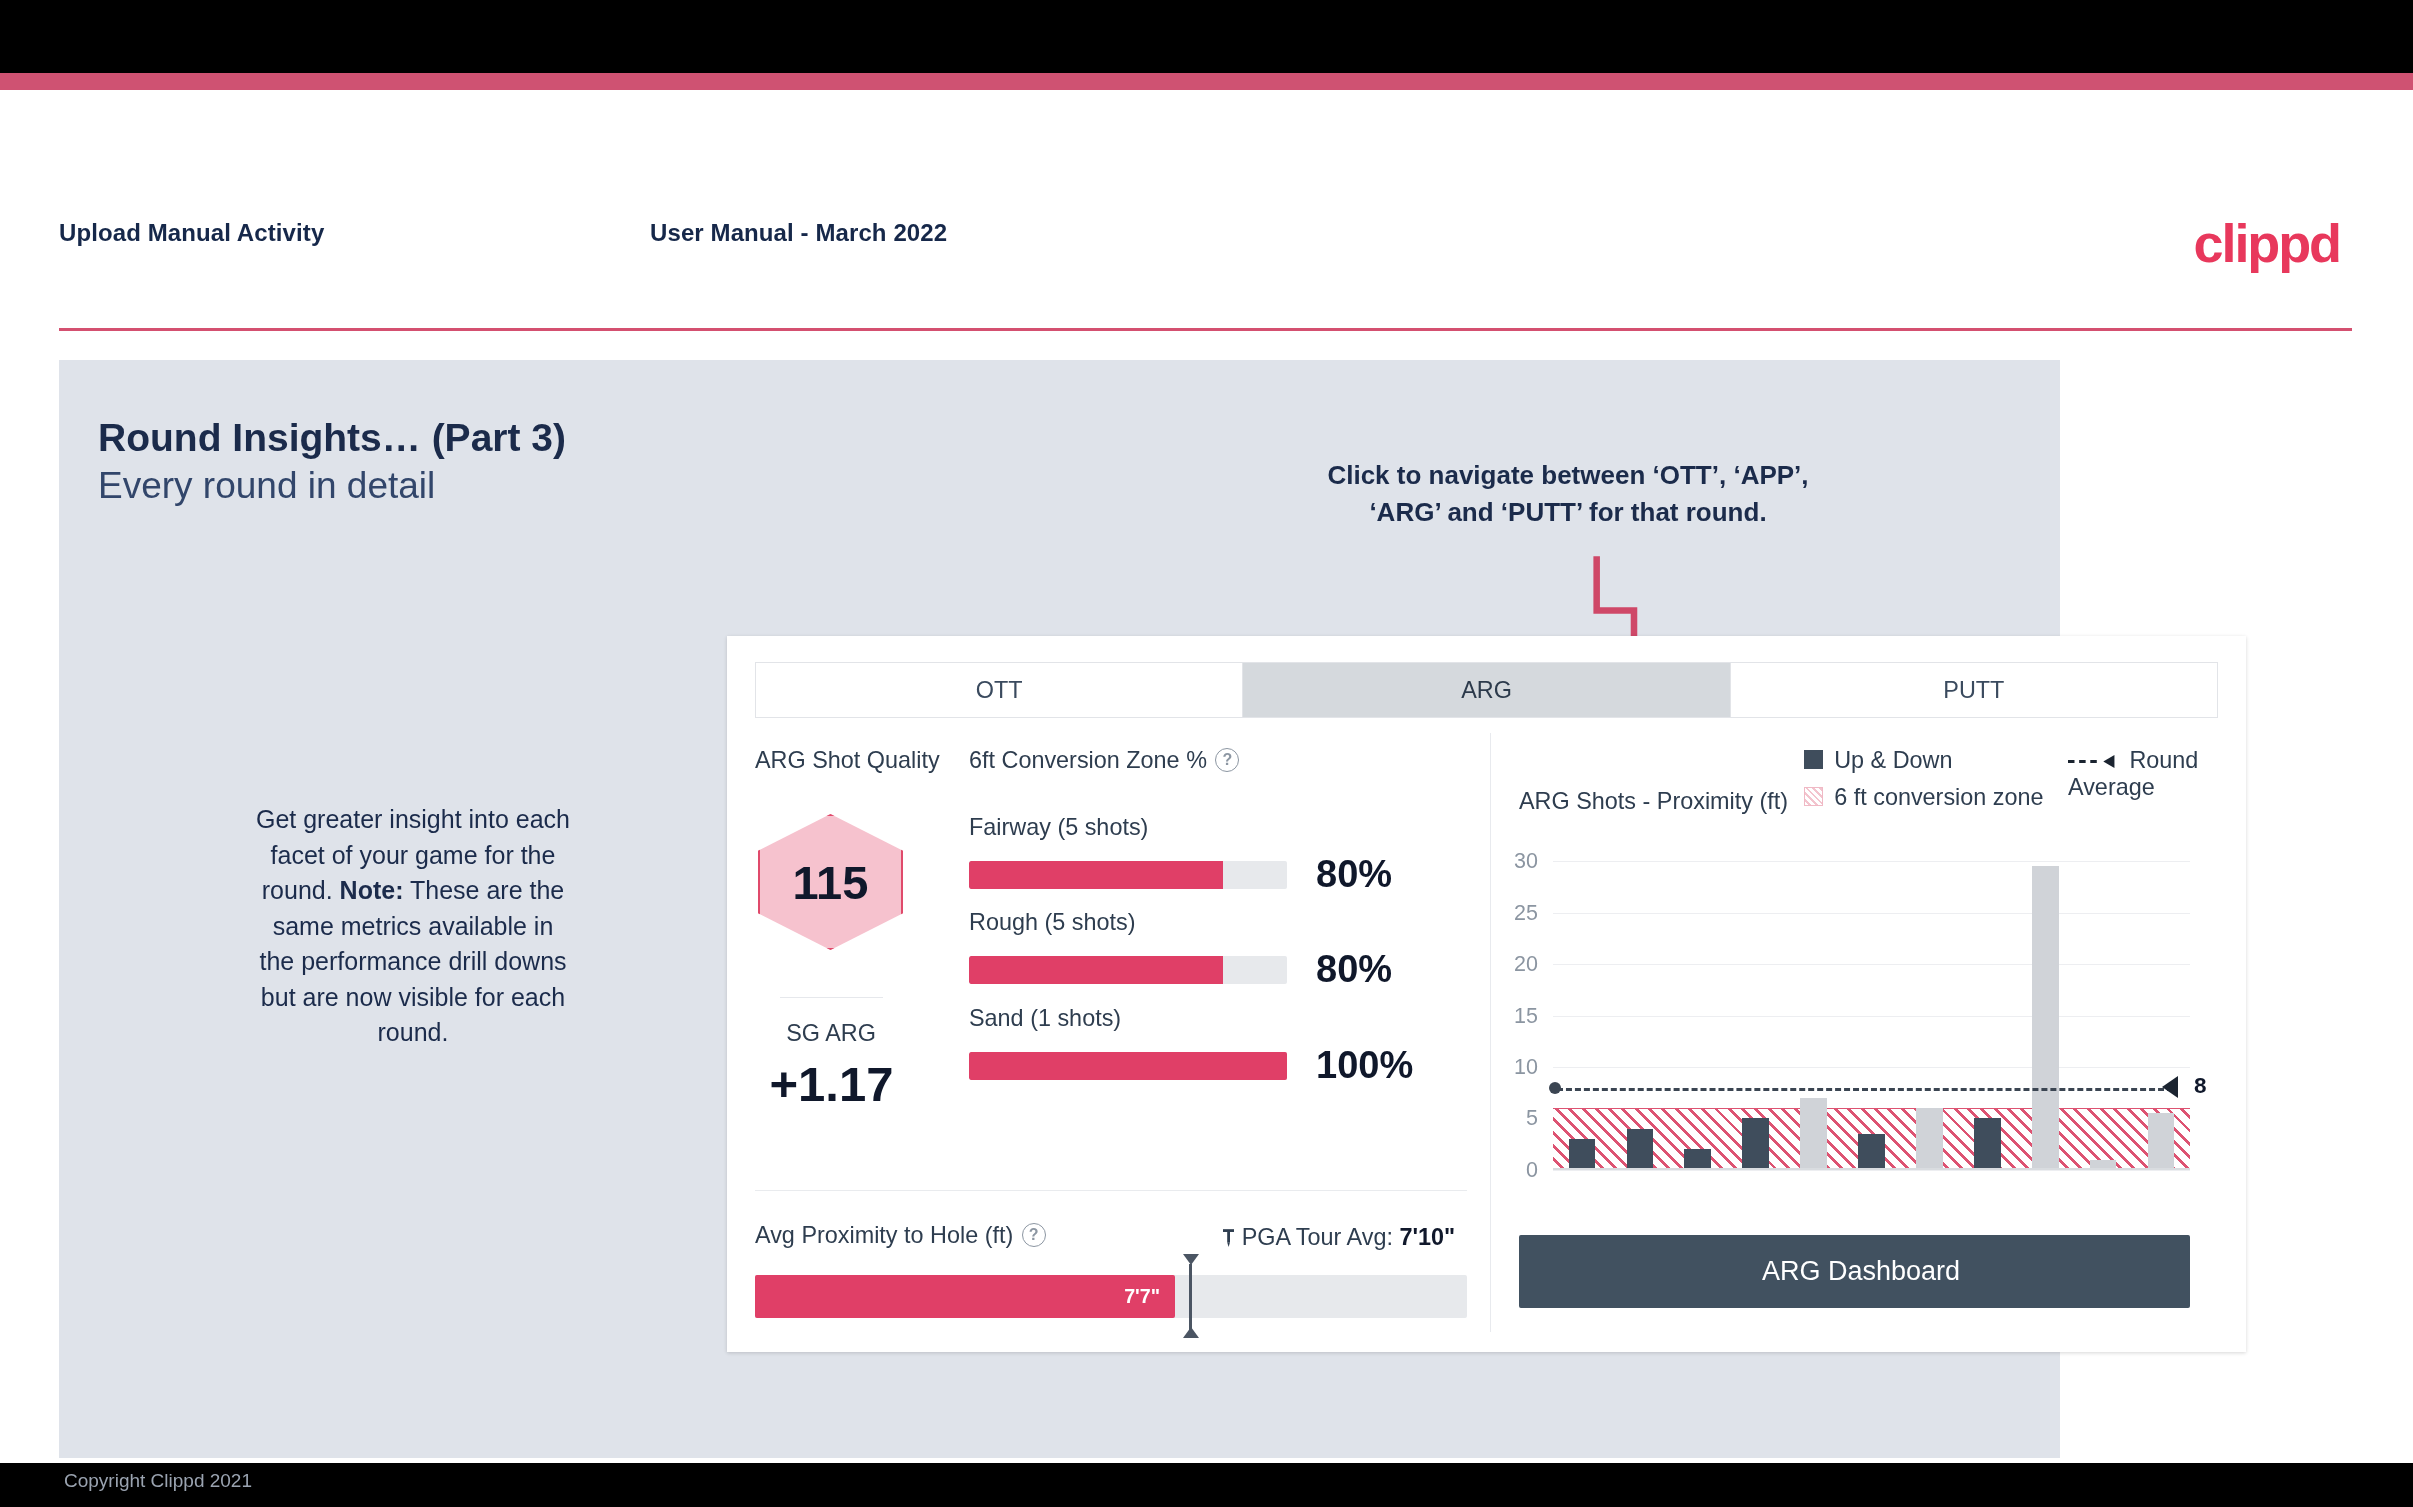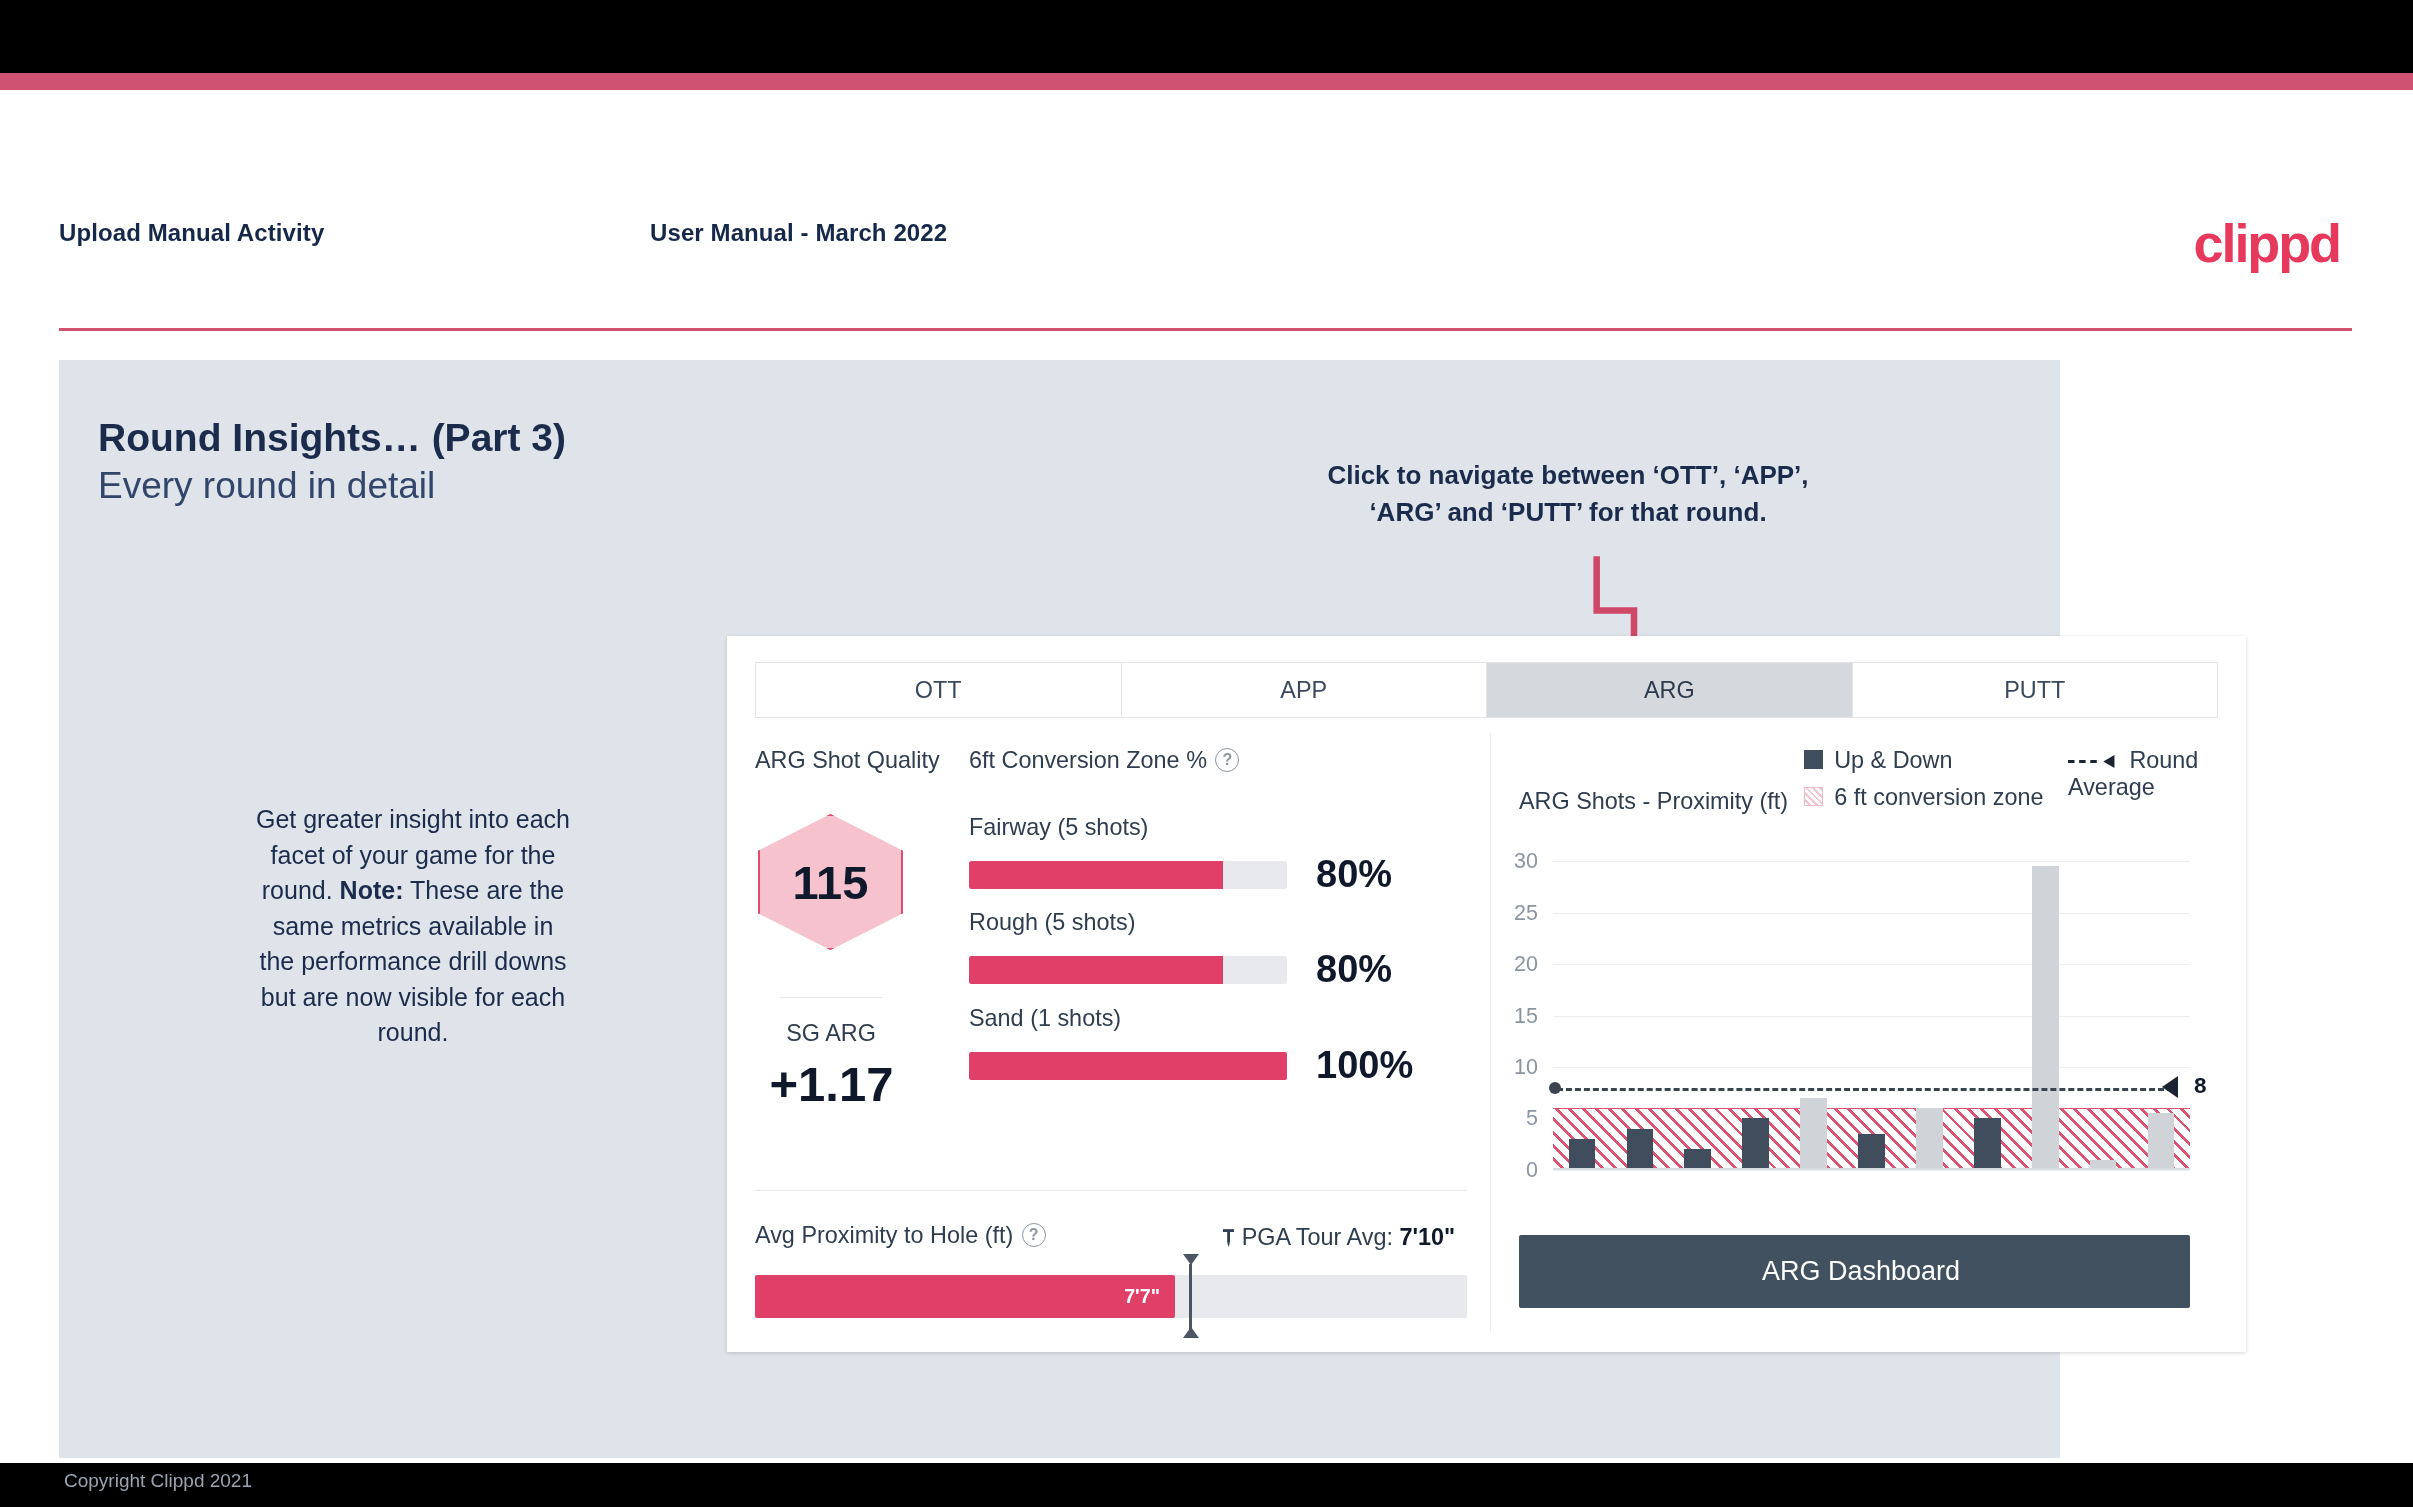--- a/index.html
+++ b/index.html
@@ -236,21 +236,20 @@
     </svg>
 
     <div class="bodytext">Get greater insight into each facet of your game for the round. <b>Note:</b> These are the same metrics available in the performance drill downs but are now visible for each round.</div>
 
     <div class="copyright">Copyright Clippd 2021</div>
 
     <div class="card">
 
       <div class="tabs">
         <div class="tab">OTT</div>
-        <div class="tab">APP</div>
         <div class="tab active">ARG</div>
         <div class="tab">PUTT</div>
       </div>
 
       <div class="split-line"></div>
 
       <div class="lbl lbl-argsq">ARG Shot Quality</div>
 
       <div class="lbl lbl-conv">
         <span>6ft Conversion Zone %</span><span class="help">?</span>

